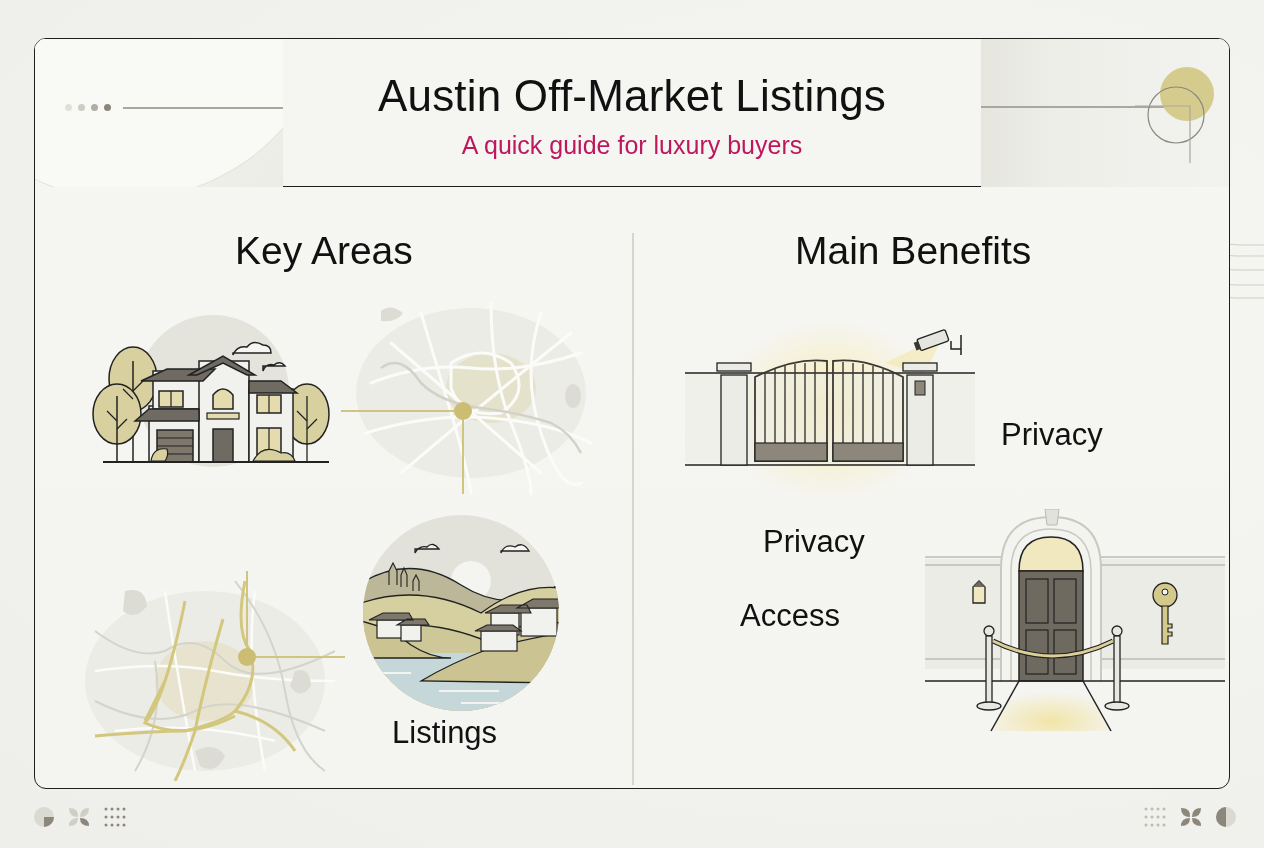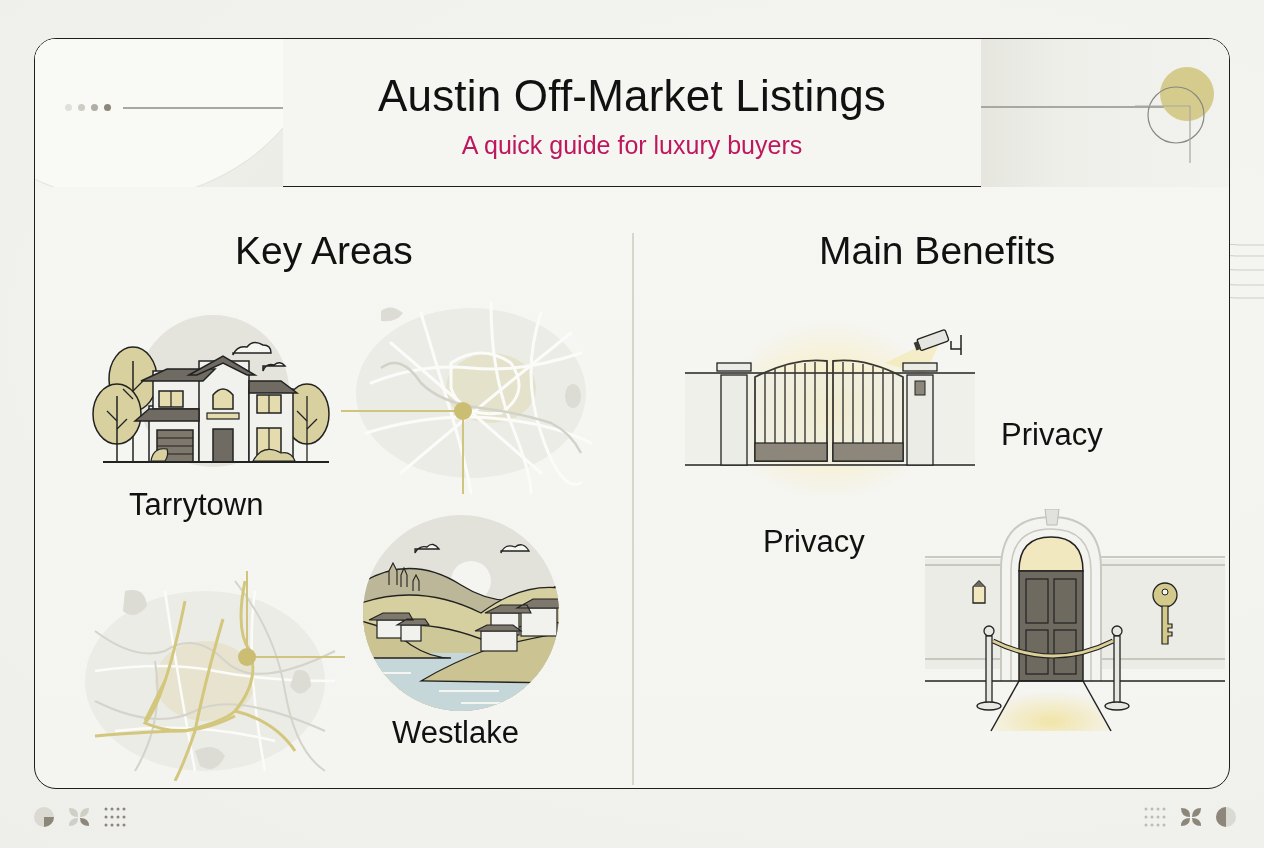--- a/index.html
+++ b/index.html
@@ -9,21 +9,21 @@
     font-family: "Liberation Sans", "DejaVu Sans", sans-serif;
     color: #111;
     position: relative;
   }
   .bg-texture {
     position: absolute; inset: 0;
     background: radial-gradient(ellipse at 70% 40%, #f7f7f4 0%, #f1f1ed 60%, #eeeeea 100%);
   }
   .card {
     position: absolute; left: 34px; top: 38px; width: 1196px; height: 751px;
-    border: 1.5px solid #1e1e1e; border-radius: 22px;
+    border: 1.5px solid #1e1e1e; border-radius: 12px;
     background: linear-gradient(180deg, #f6f6f3 0%, #f4f4f1 100%);
     overflow: hidden;
   }
   .header {
     position: absolute; left: 0; top: 0; width: 100%; height: 148px;
     border-bottom: 1.5px solid #1e1e1e;
     background: #f5f5f2;
   }
   .header-left-panel {
     position: absolute; left: 0; top: 0; width: 248px; height: 148px;
@@ -142,21 +142,20 @@
 
     <rect x="128" y="118" width="20" height="33" fill="#6f6b62" stroke="#222" stroke-width="1.5"></rect>
 
     <rect x="72" y="119" width="36" height="32" fill="#7d776c" stroke="#222" stroke-width="1.5"></rect>
     <path d="M72 127 h36 M72 135 h36 M72 143 h36" stroke="#222" stroke-width="1.2"></path>
 
     <path d="M66 150 q2 -14 16 -12 q2 6 -2 12 z" fill="#d8d19f" stroke="#222" stroke-width="1.2"></path>
     <path d="M168 150 q10 -18 28 -8 q10 -2 14 8 z" fill="#d8d19f" stroke="#222" stroke-width="1.2"></path>
     <line x1="18" y1="151" x2="244" y2="151" stroke="#222" stroke-width="1.8"></line>
   </svg>
-  <div class="label" style="left:94px;top:448px">Tarrytown</div>
 
   <svg class="illus" style="left:306px;top:254px" width="260" height="210" viewBox="0 0 260 210">
     <ellipse cx="130" cy="100" rx="115" ry="85" fill="#ecece6"></ellipse>
     <ellipse cx="150" cy="95" rx="45" ry="35" fill="#e5e2cc"></ellipse>
     <g fill="none" stroke="#fbfbf9" stroke-width="3" stroke-linecap="round">
       <path d="M30 90 Q80 70 130 75 T240 60"></path>
       <path d="M25 140 Q90 120 150 125 T250 150"></path>
       <path d="M80 20 Q95 70 110 120 T130 200"></path>
       <path d="M150 10 Q150 80 170 130 T190 200"></path>
       <path d="M200 20 Q180 80 200 140 T240 190"></path>
@@ -222,23 +221,23 @@
       <path d="M8 107 L22 100 L48 100 L52 107 Z M36 112 L46 106 L64 106 L68 112 Z" fill="#7d776c" stroke="#222" stroke-width="1.1"></path>
       <rect x="130" y="100" width="28" height="22" fill="#f1f1ee" stroke="#222" stroke-width="1.2"></rect>
       <rect x="160" y="95" width="36" height="28" fill="#f1f1ee" stroke="#222" stroke-width="1.2"></rect>
       <rect x="120" y="118" width="36" height="20" fill="#f1f1ee" stroke="#222" stroke-width="1.2"></rect>
       <path d="M124 100 L140 92 L166 92 L170 100 Z M156 95 L172 86 L200 86 L200 95 Z M114 118 L126 112 L152 112 L160 118 Z" fill="#7d776c" stroke="#222" stroke-width="1.1"></path>
       <path d="M28 72 v-14 l4 -8 l4 8 v14 M40 74 v-12 l3 -7 l3 7 v12 M52 78 v-10 l3 -6 l3 6 v10" fill="#bdb79a" stroke="#222" stroke-width="1.1"></path>
       <path d="M20 160 h30 M78 178 h60 M100 190 h40" stroke="#f4f4f1" stroke-width="2"></path>
     </g>
     <path d="M54 40 q4 -8 12 -6 q6 -6 12 2 h-24 z M140 40 q4 -10 14 -6 q8 -6 14 4 h-28 z" fill="#f5f5f2" stroke="#222" stroke-width="1.3"></path>
   </svg>
-  <div class="label" style="left:357px;top:676px">Westlake</div>
-
-  <div class="section-title" style="left:784px;top:190px">Main Benefits</div>
+  <div class="label" style="left:357px;top:676px">Listings</div>
+
+  <div class="section-title" style="left:760px;top:190px">Main Benefits</div>
 
   <svg class="illus" style="left:650px;top:276px" width="290" height="180" viewBox="0 0 290 180">
     <defs>
       <radialGradient id="glow1" cx="50%" cy="50%" r="50%">
         <stop offset="0%" stop-color="#f7eaa8" stop-opacity="0.9"></stop>
         <stop offset="100%" stop-color="#f7eaa8" stop-opacity="0"></stop>
       </radialGradient>
     </defs>
     <ellipse cx="145" cy="95" rx="110" ry="90" fill="url(#glow1)"></ellipse>
     <path d="M258 20 L200 48 L240 60 Z" fill="#f3e5a4" opacity="0.55"></path>
@@ -301,20 +300,21 @@
     </g>
     <path d="M68 132 Q128 162 188 132" fill="none" stroke="#222" stroke-width="5"></path>
     <path d="M68 132 Q128 162 188 132" fill="none" stroke="#dcd098" stroke-width="3"></path>
     <path d="M48 78 l6 -6 l6 6 v16 h-12 z" fill="#f2e8bf" stroke="#222" stroke-width="1.3"></path>
     <path d="M48 78 l6 -6 l6 6 z" fill="#6f6a60"></path>
     <circle cx="240" cy="86" r="12" fill="#d3c98a" stroke="#222" stroke-width="1.3"></circle>
     <circle cx="240" cy="83" r="3" fill="#f3f3ef" stroke="#222" stroke-width="1"></circle>
     <path d="M237 97 v38 h6 v-8 h4 v-4 h-4 v-4 h4 v-4 h-4 v-18 z" fill="#d3c98a" stroke="#222" stroke-width="1.2"></path>
   </svg>
   <div class="label" style="left:699px;top:557px;line-height:40px">
+    <div style="padding-left:6px">Access</div>
   </div>
 </div>
 
 <div class="footer-icons" style="left:33px;top:806px">
   <svg width="22" height="22">
     <circle cx="11" cy="11" r="10" fill="#dadad2"></circle>
     <path d="M11 11 H21 A10 10 0 0 1 11 21 Z" fill="#8d877b"></path>
   </svg>
   <svg width="24" height="22">
     <path d="M2 2 Q12 2 11 11 Q2 11 2 2 Z" fill="#cfcfc6"></path>

